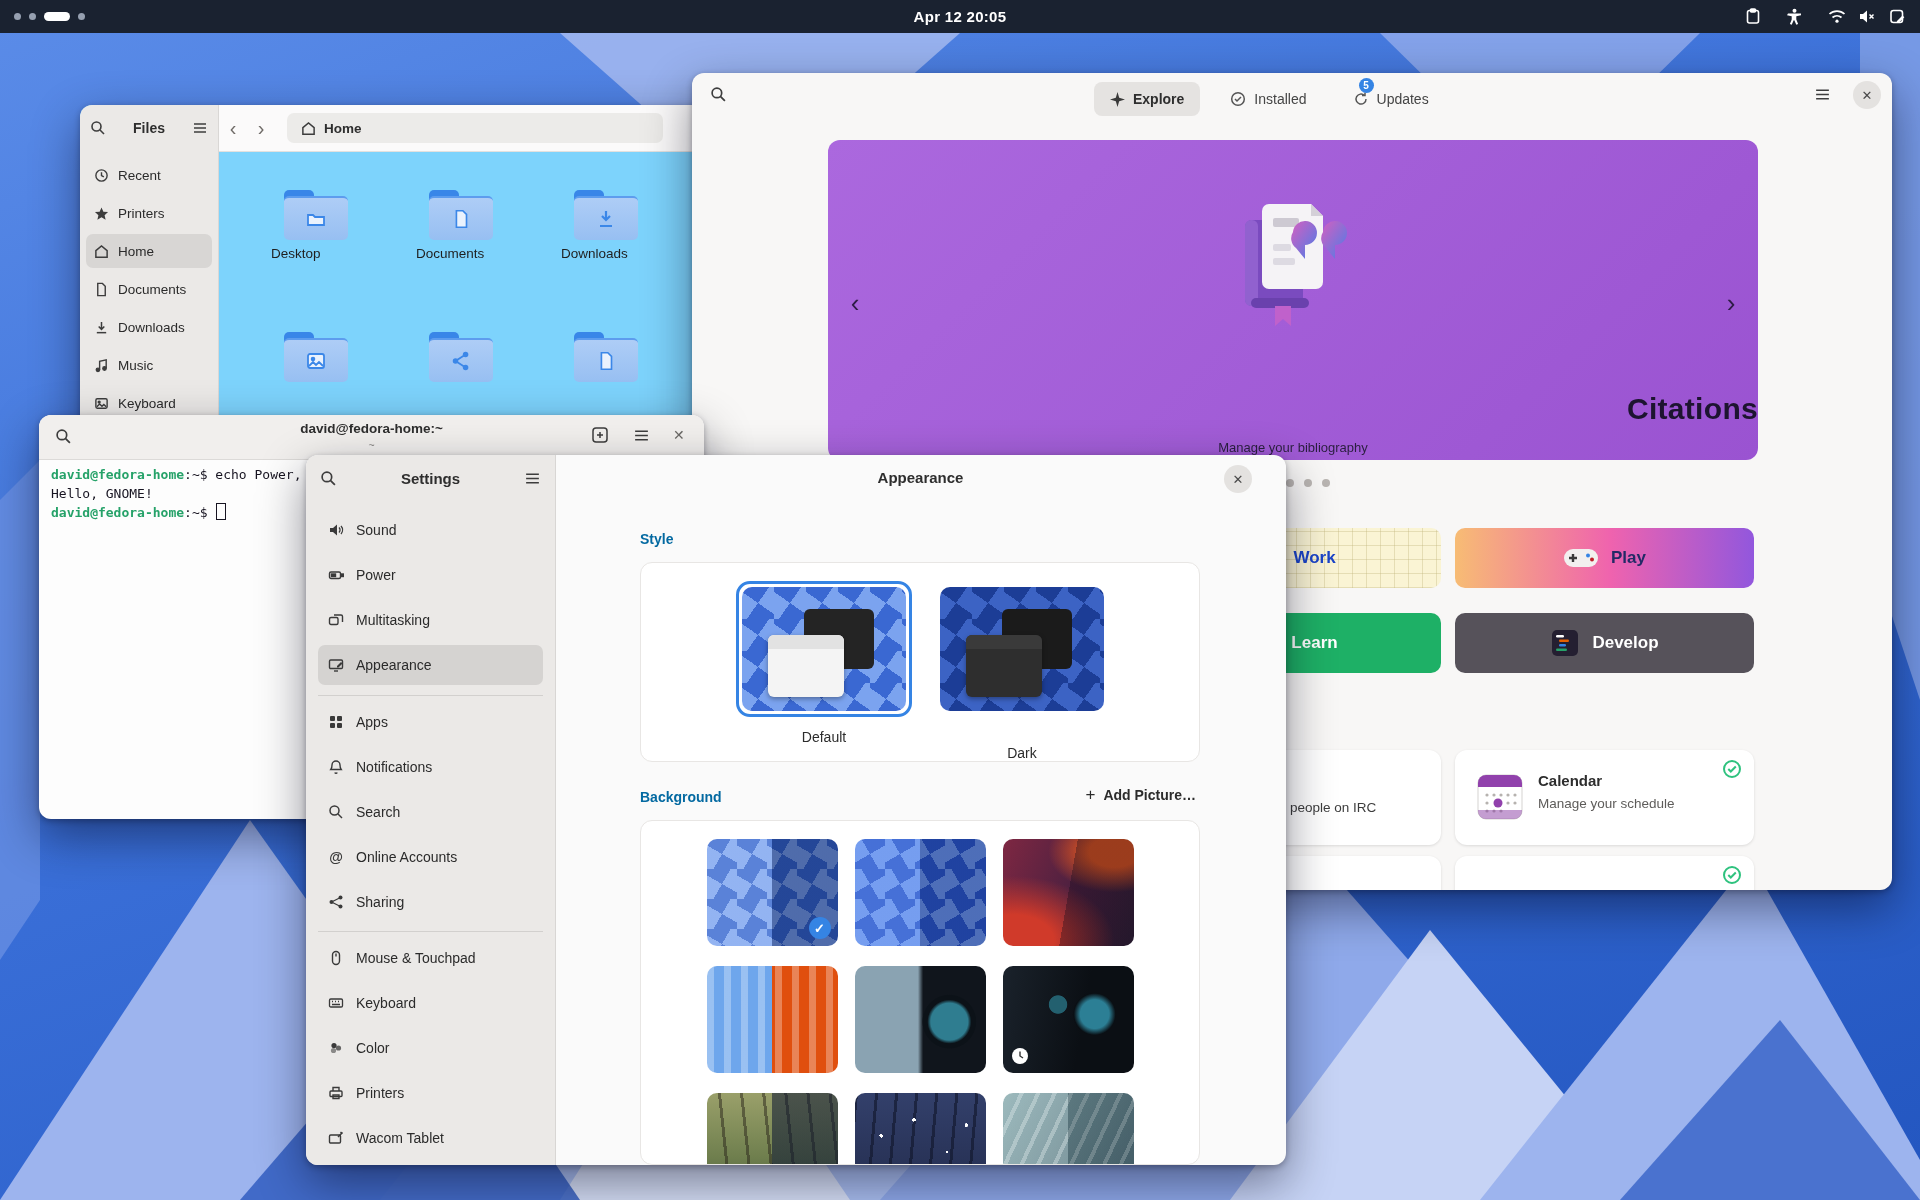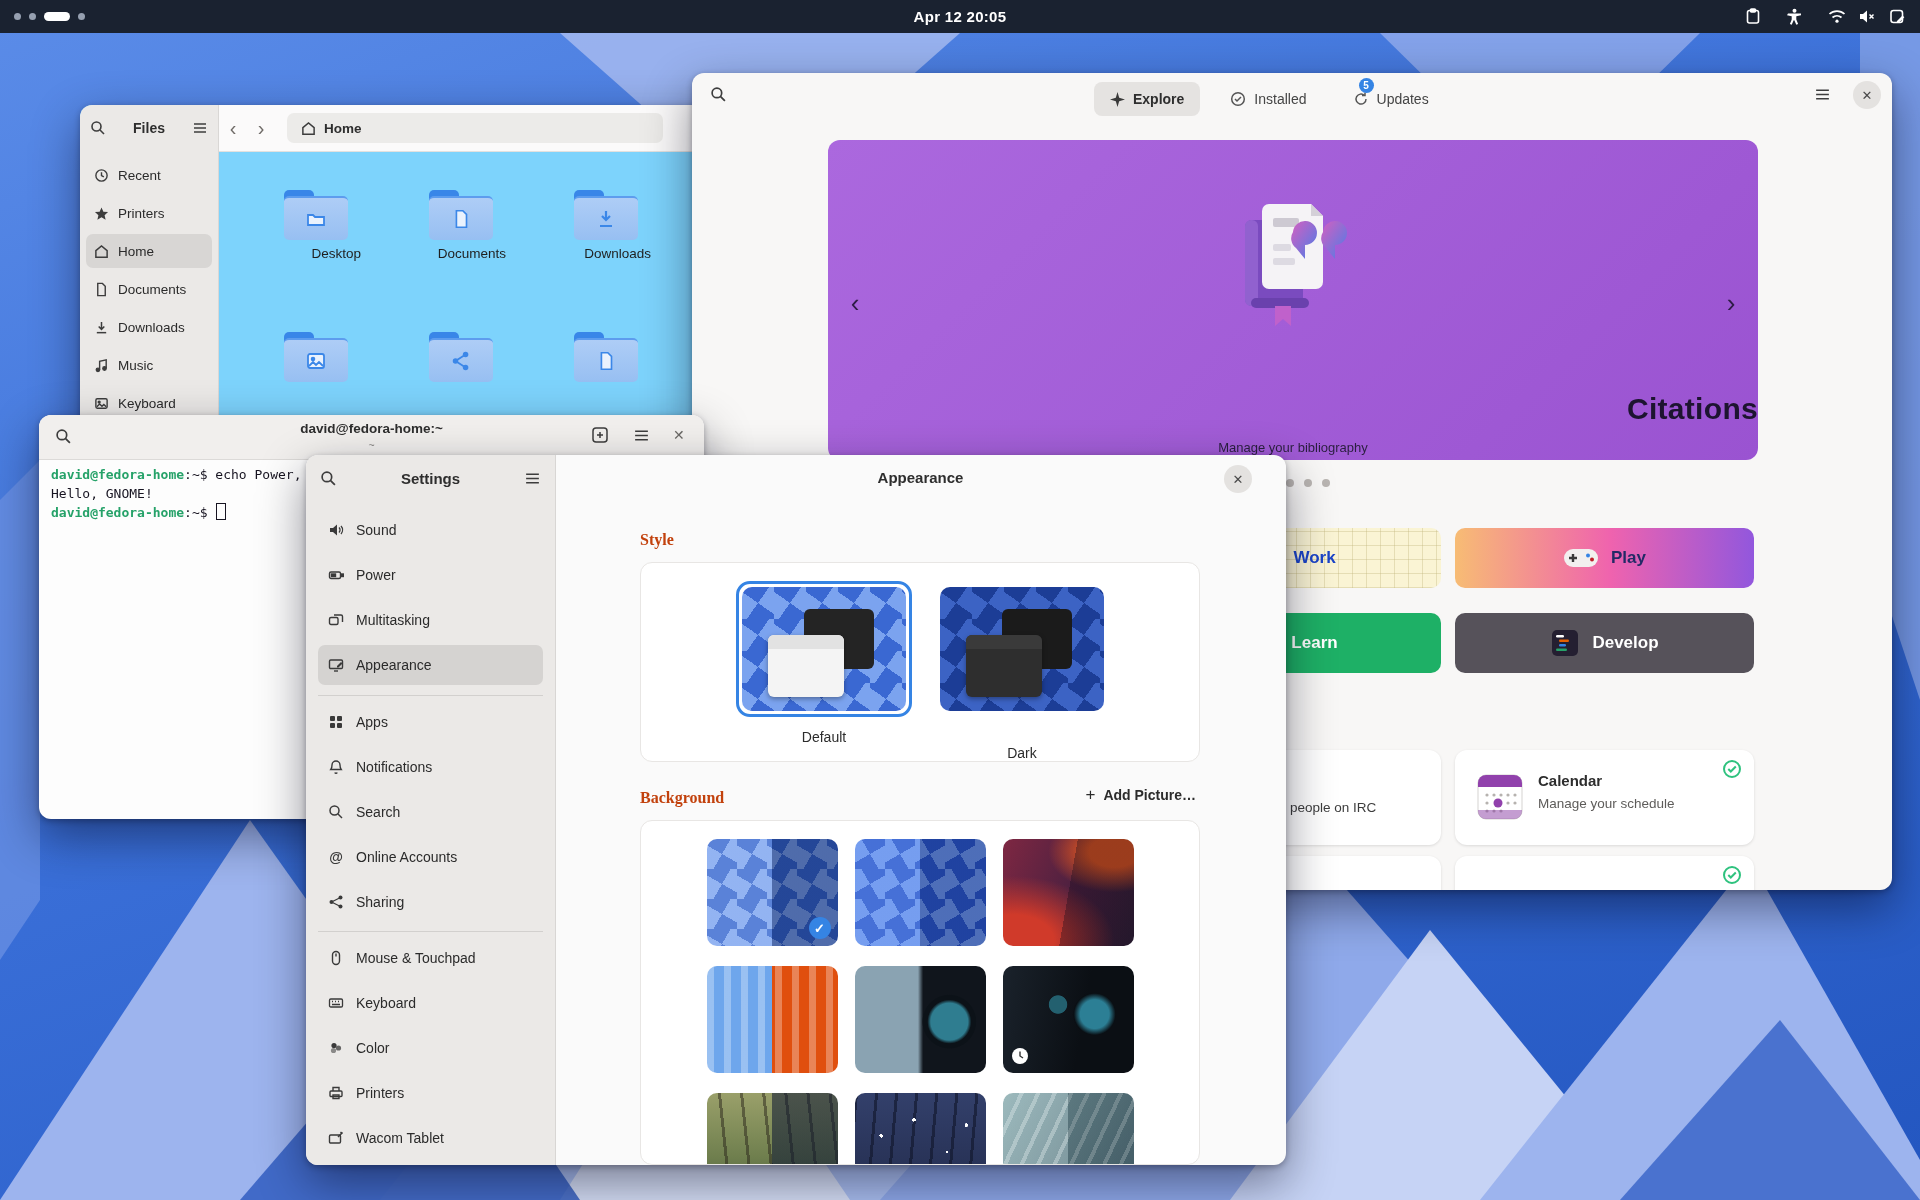--- a/index.html
+++ b/index.html
@@ -24,21 +24,21 @@
   
   #files{left:80px;top:105px;width:660px;height:600px;background:#7dd3fc;z-index:10;}
   #files .side{position:absolute;left:0;top:0;bottom:0;width:138px;background:#ebe9e7;border-right:1px solid #d9d7d5;}
   #files .side-head{position:absolute;left:0;top:0;width:138px;height:46px;display:flex;align-items:center;justify-content:space-between;padding:0 10px;box-sizing:border-box;}
   #files .title{font-weight:700;font-size:14px;color:#2e2e2e;}
   #files .path-head{position:absolute;left:139px;right:0;top:0;height:46px;background:#fbfafa;border-bottom:1px solid #e3e1df;display:flex;align-items:center;}
   .nav-arrow{color:#6e6a66;font-size:20px;width:28px;text-align:center;}
   #files .loc-tab{margin-left:12px;width:376px;height:30px;background:#ecebe9;border-radius:7px;display:flex;align-items:center;gap:8px;padding-left:14px;box-sizing:border-box;font-weight:700;font-size:13.5px;color:#2e2e2e;}
   .srow{position:absolute;left:6px;width:126px;height:34px;display:flex;align-items:center;gap:9px;padding-left:8px;box-sizing:border-box;border-radius:7px;font-size:13.5px;color:#2b2b2b;}
   .srow.sel{background:#d8d6d4;}
-  .folder{position:absolute;width:90px;text-align:right;}
+  .folder{position:absolute;width:90px;text-align:left;}
   .folder-ic{position:relative;width:64px;height:50px;margin:0 auto;}
   .folder-tab{position:absolute;left:0;top:0;width:30px;height:16px;border-radius:5px 5px 0 0;background:#3986e8;}
   .folder-body{position:absolute;left:0;top:6px;width:64px;height:44px;border-radius:5px;background:linear-gradient(180deg,#aecdf6,#97bff2);border-top:2px solid #5d9cee;box-sizing:border-box;display:flex;align-items:center;justify-content:center;}
   .folder-label{margin-top:6px;font-size:13.5px;color:#1f1f1f;}
   
   #terminal{left:39px;top:415px;width:665px;height:404px;background:#fdfdfd;z-index:30;}
   #terminal .hbar{height:44px;background:#f1efed;border-bottom:1px solid #dcdad8;}
   #terminal .ttitle{position:absolute;left:0;right:0;top:6px;text-align:center;font-weight:700;font-size:13.5px;color:#2e2e2e;}
   #terminal .tsub{position:absolute;left:0;right:0;top:24px;text-align:center;font-size:10.5px;color:#8a8885;}
   #terminal .body{position:absolute;left:12px;top:50px;right:6px;font-family:"DejaVu Sans Mono",monospace;font-size:13px;line-height:19px;color:#171421;white-space:pre;}
@@ -78,21 +78,21 @@
   #settings .left{position:absolute;left:0;top:0;bottom:0;width:249px;background:#ebe9e7;border-right:1px solid #d8d6d4;}
   #settings .lhead{position:absolute;left:0;top:0;width:249px;height:47px;display:flex;align-items:center;justify-content:space-between;padding:0 14px;box-sizing:border-box;}
   #settings .stitle{font-weight:700;font-size:15px;color:#2e2e2e;}
   .setrow{position:absolute;left:12px;width:225px;height:40px;display:flex;align-items:center;gap:12px;padding-left:10px;box-sizing:border-box;border-radius:7px;font-size:14px;color:#2b2b2b;}
   .setrow.sel{background:#d5d3d1;}
   .sep{position:absolute;left:12px;width:225px;height:1px;background:#d2d0ce;}
   #panel{position:absolute;left:249px;top:0;right:0;bottom:0;}
   #panel .phead{position:absolute;left:0;top:0;right:0;height:47px;}
   #panel .ptitle{position:absolute;left:0;right:0;top:14px;text-align:center;font-weight:700;font-size:15px;color:#2e2e2e;}
   #panel .close{position:absolute;right:34px;top:10px;width:28px;height:28px;font-size:13px;color:#4a4a4a;}
-  .sec-label{position:absolute;font-size:16px;font-weight:700;color:#c2410c;font-family:Liberation Serif, serif;}
+  .sec-label{position:absolute;font-size:14px;font-weight:700;color:#0369a1;}
   .pcard{position:absolute;left:85px;width:560px;background:#ffffff;border:1px solid #e8e6e4;border-radius:12px;box-sizing:border-box;}
   #style-card{top:107px;height:200px;display:flex;align-items:flex-start;justify-content:center;gap:28px;padding-top:18px;}
   .style-opt{text-align:center;}
   .mini{width:164px;height:124px;border-radius:10px;position:relative;overflow:hidden;
     background:repeating-conic-gradient(from 35deg,#7ba3ef 0 25%,#3a68d2 0 50%) 0 0/32px 32px,#4a7de0;}
   .mini.dark{background:repeating-conic-gradient(from 35deg,#3c63c4 0 25%,#1c3d96 0 50%) 0 0/32px 32px,#2450b0;}
   .selring{display:inline-block;border:3px solid #3584e4;border-radius:14px;padding:3px;background:#fff;}
   .mini .w-back{position:absolute;left:62px;top:22px;width:70px;height:60px;border-radius:6px;background:#242424;}
   .mini .w-front{position:absolute;left:26px;top:48px;width:76px;height:62px;border-radius:6px;background:#f4f4f4;box-shadow:0 2px 5px rgba(0,0,0,.35);}
   .mini .w-front:before{content:"";position:absolute;left:0;top:0;right:0;height:14px;border-radius:6px 6px 0 0;background:#e2e2e2;}

